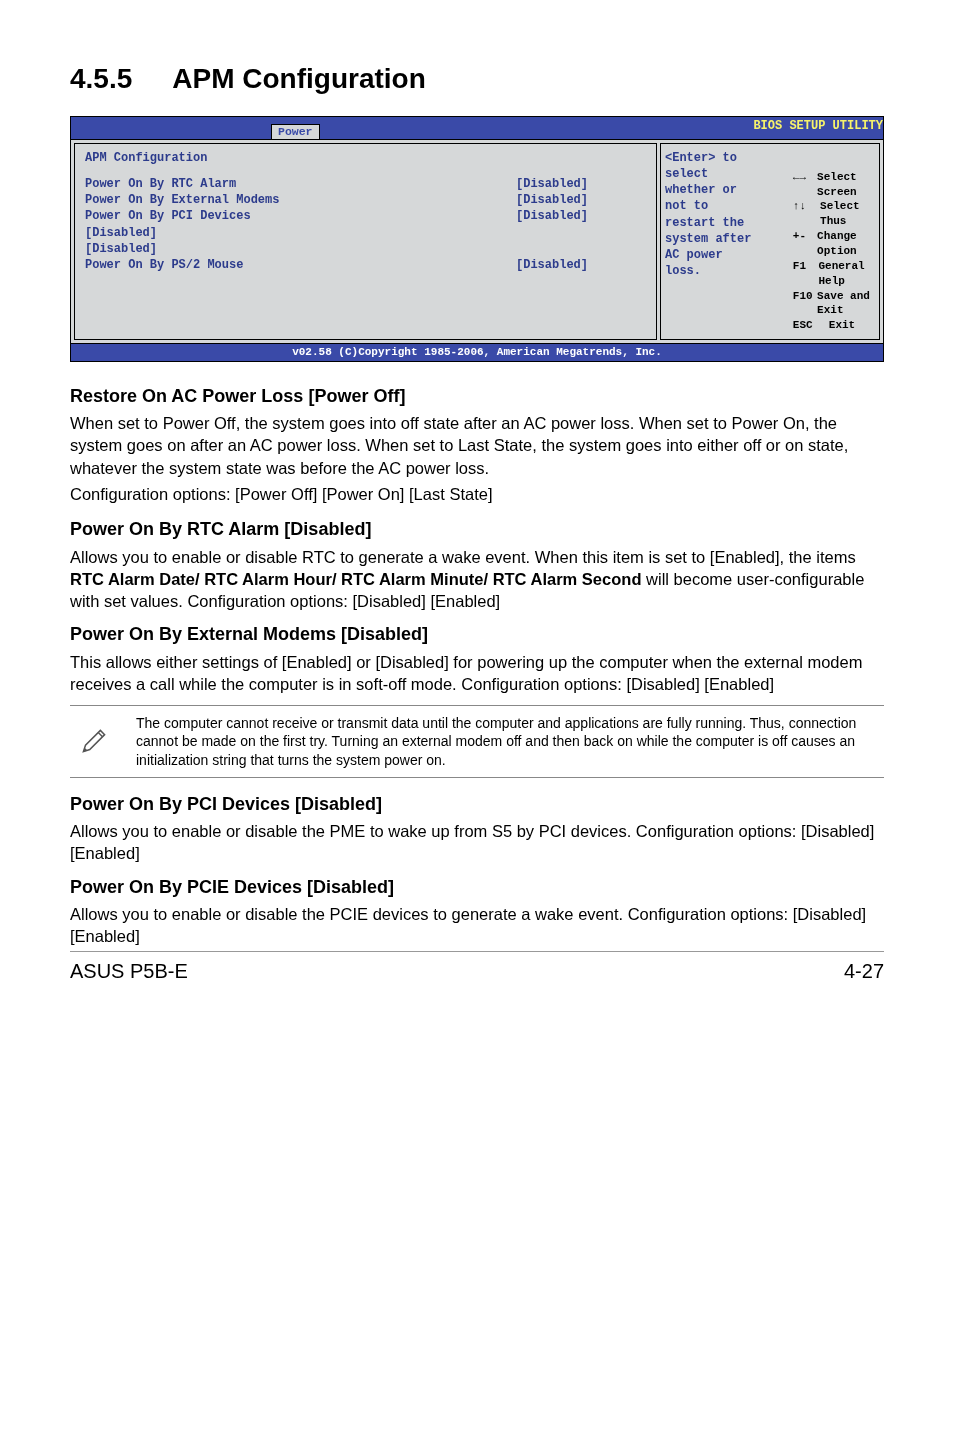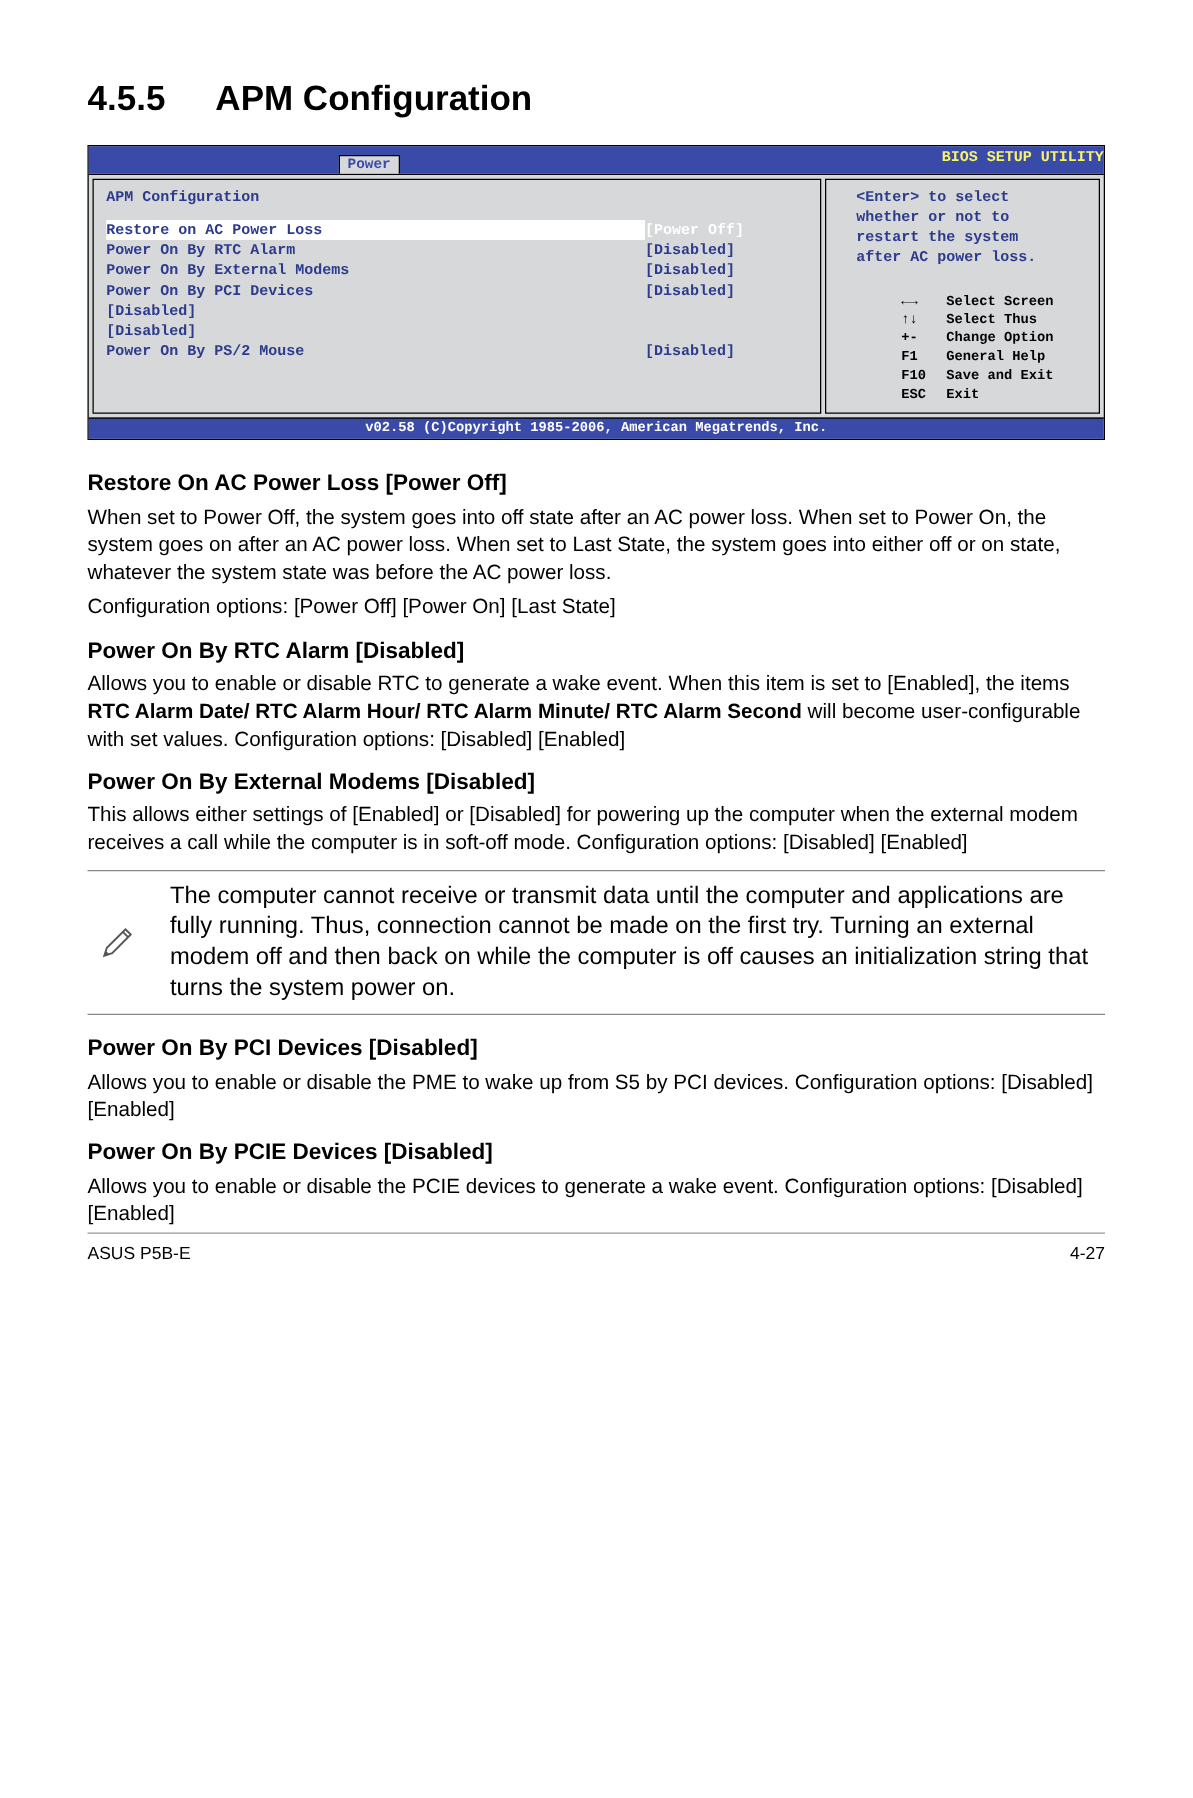--- a/index.html
+++ b/index.html
@@ -63,25 +63,25 @@
     border: 1px solid #000;
     margin: 3px;
     padding: 6px 10px 30px 10px;
     color: #2c3b8c;
     font-weight: bold;
   }
   .bios-right {
     width: 220px;
     border: 1px solid #000;
     margin: 3px 3px 3px 0;
-    padding: 6px 24px;
+    padding: 6px 4px;
     color: #2c3b8c;
     font-weight: bold;
     display: flex;
-    flex-direction: column;
+    flex-direction: row;
     justify-content: space-between;
   }
   .bios-left-title { margin-bottom: 10px; }
   .bios-row { display: flex; }
   .bios-row .lbl { flex: 1; }
   .bios-row .val { width: 130px; }
   .bios-row.sel .lbl { background: #fff; color: #2c3b8c; }
   .bios-row.sel .val { color: #fff; }
   .help-block { }
   .nav-block { color: #000; font-weight: bold; font-size: 11px; line-height: 1.35; margin-top: 20px;}
@@ -116,51 +116,47 @@
     display: flex;
     gap: 18px;
   }
   .note-icon {
     width: 48px;
     flex-shrink: 0;
     display:flex;
     align-items:center;
     justify-content:center;
   }
-  .note-text { font-size: 19px; line-height: 1.3; }
+  .note-text { font-size: 14px; line-height: 1.3; }
 
   .footer {
     border-top: 1px solid #999;
     padding-top: 6px;
     display: flex;
     justify-content: space-between;
-    font-size: 14px;
+    font-size: 20px;
     text-align: center;
   }
 </style>
 </head>
 <body>
 
 <div class="section-number-title">
   <span class="num">4.5.5</span><span>APM Configuration</span>
 </div>
 
 <div class="bios-wrap">
   <div class="bios-titlebar">
     <div class="bios-title">BIOS SETUP UTILITY</div>
     <div class="bios-tab">Power</div>
   </div>
   <div class="bios-body">
     <div class="bios-left">
       <div class="bios-left-title">APM Configuration</div>
 
-      <div class="bios-row sel">
-        <span class="lbl">Restore on AC Power Loss</span>
-        <span class="val">[Power Off]</span>
-      </div>
       <div class="bios-row">
         <span class="lbl">Power On By RTC Alarm</span>
         <span class="val">[Disabled]</span>
       </div>
       <div class="bios-row">
         <span class="lbl">Power On By External Modems</span>
         <span class="val">[Disabled]</span>
       </div>
       <div class="bios-row">
         <span class="lbl">Power On By PCI Devices</span>

